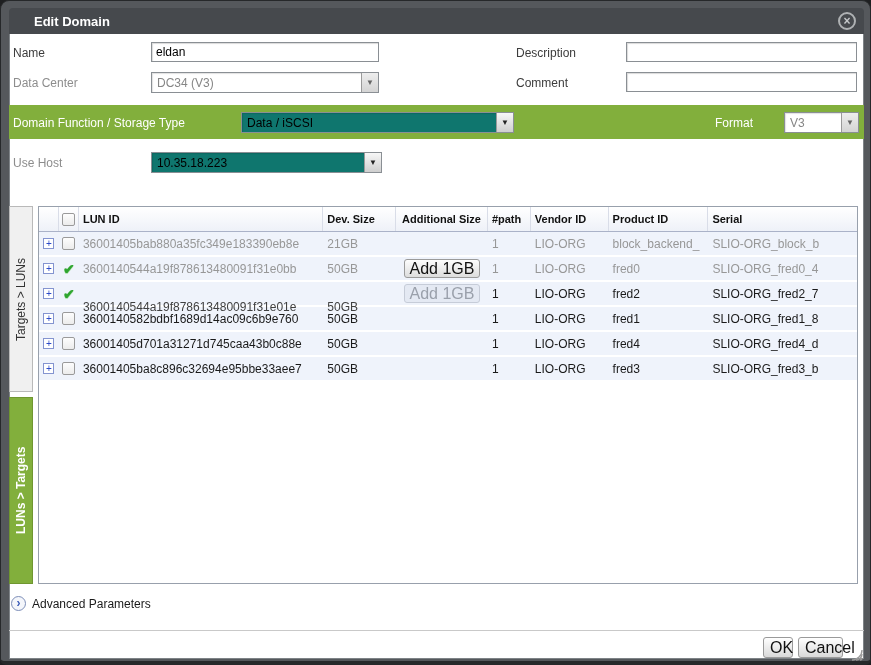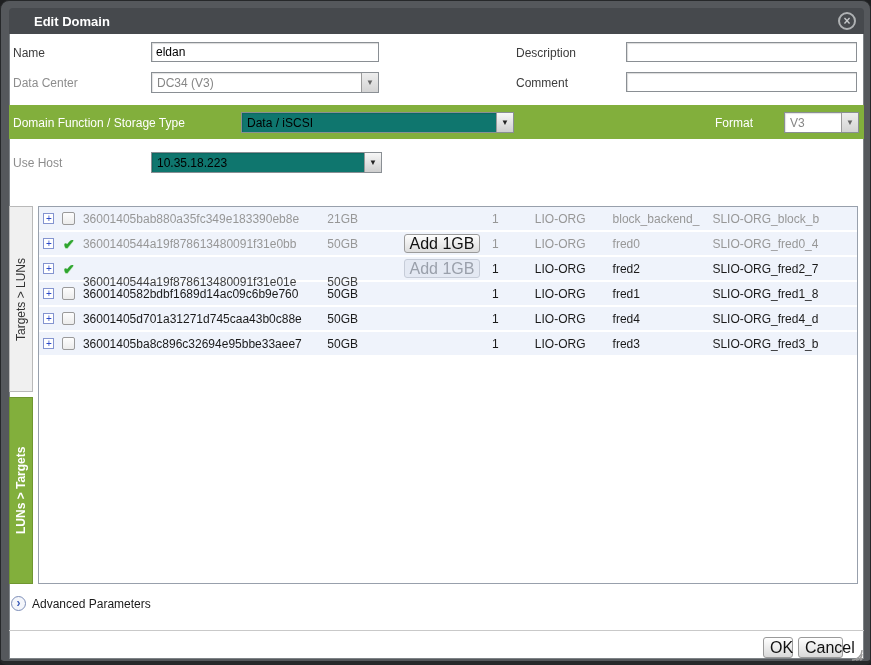--- a/index.html
+++ b/index.html
@@ -111,20 +111,33 @@
   <span class="lbl dim" style="left:12px;top:155px;">Use Host</span>
   <div class="sel" style="left:150px;top:151px;width:231px;">
     <span class="sel-text">10.35.18.223</span>
     <span class="arrow">▼</span>
   </div>
 
   <div class="vtab inactive" style="left:8px;top:205px;height:186px;">Targets &gt; LUNs</div>
   <div class="vtab active" style="left:8px;top:396px;height:187px;">LUNs &gt; Targets</div>
 
   <div class="lun-table">
+    <div class="trow thead">
+      <div class="cell c-exp"></div>
+      <div class="cell c-chk">
+        <span class="checkbox"></span>
+      </div>
+      <div class="cell c-lun">LUN ID</div>
+      <div class="cell c-dev">Dev. Size</div>
+      <div class="cell c-add">Additional Size</div>
+      <div class="cell c-path">#path</div>
+      <div class="cell c-ven">Vendor ID</div>
+      <div class="cell c-prod">Product ID</div>
+      <div class="cell c-ser">Serial</div>
+    </div>
     <div class="tbody">
 
       <div class="trow grayed">
         <div class="cell c-exp">
             <span class="expander">+</span>
           </div>
         <div class="cell c-chk">
             <span class="checkbox"></span>
           </div>
         <div class="cell c-lun">36001405bab880a35fc349e183390eb8e</div>

